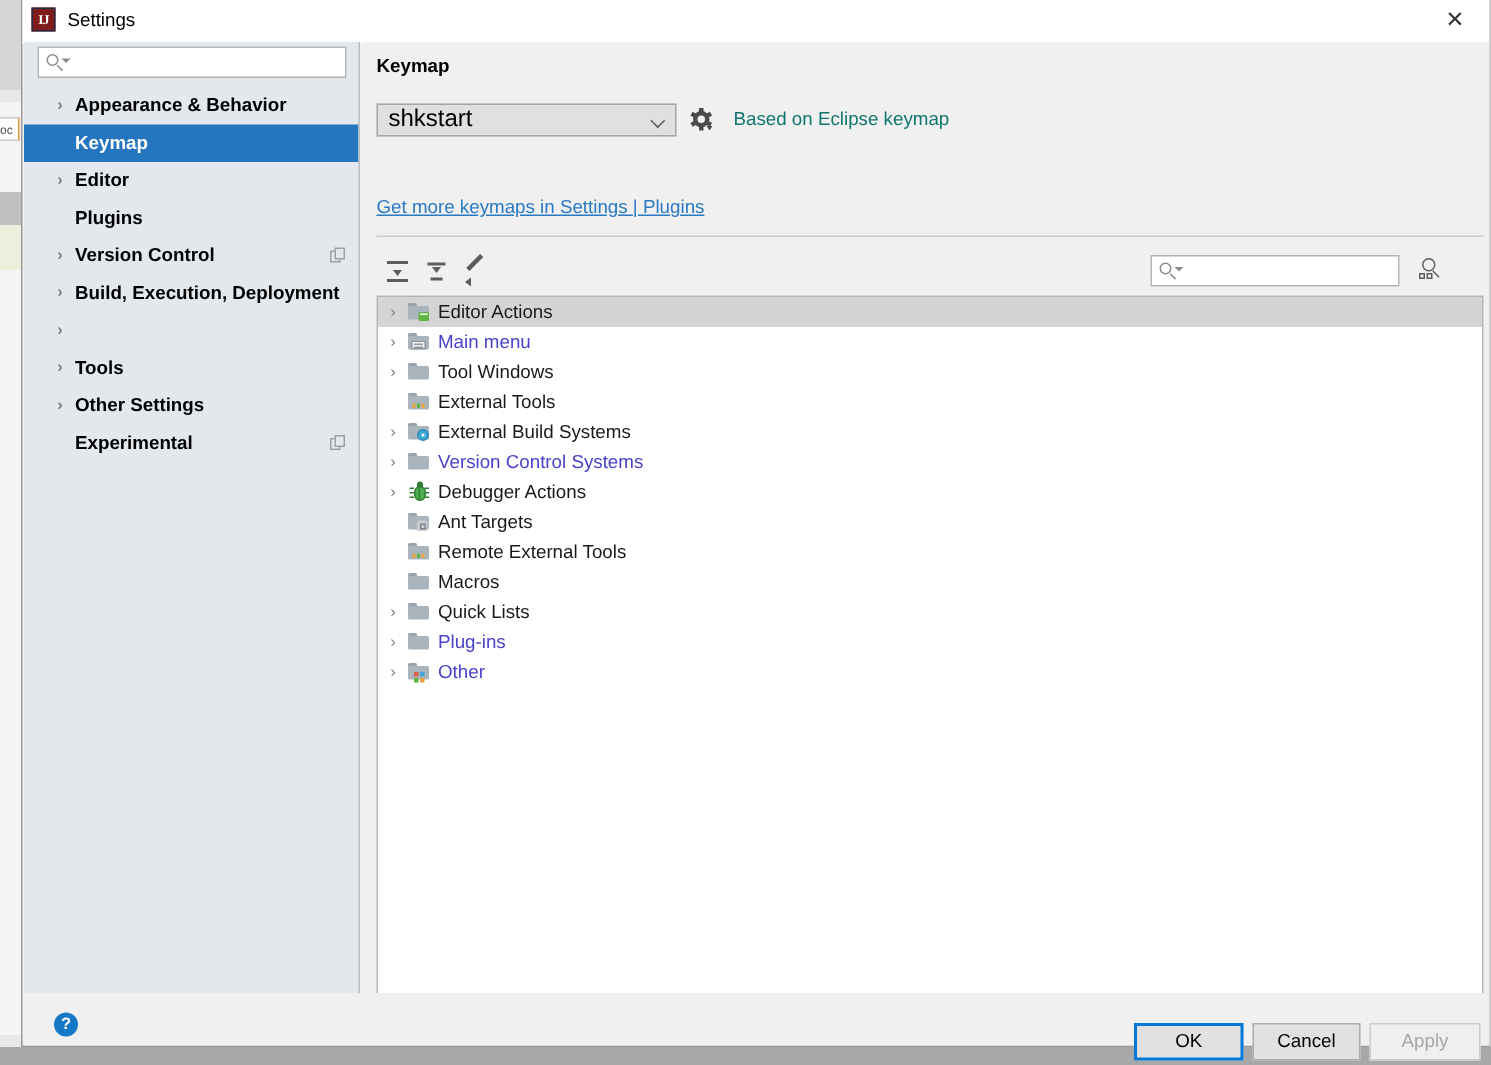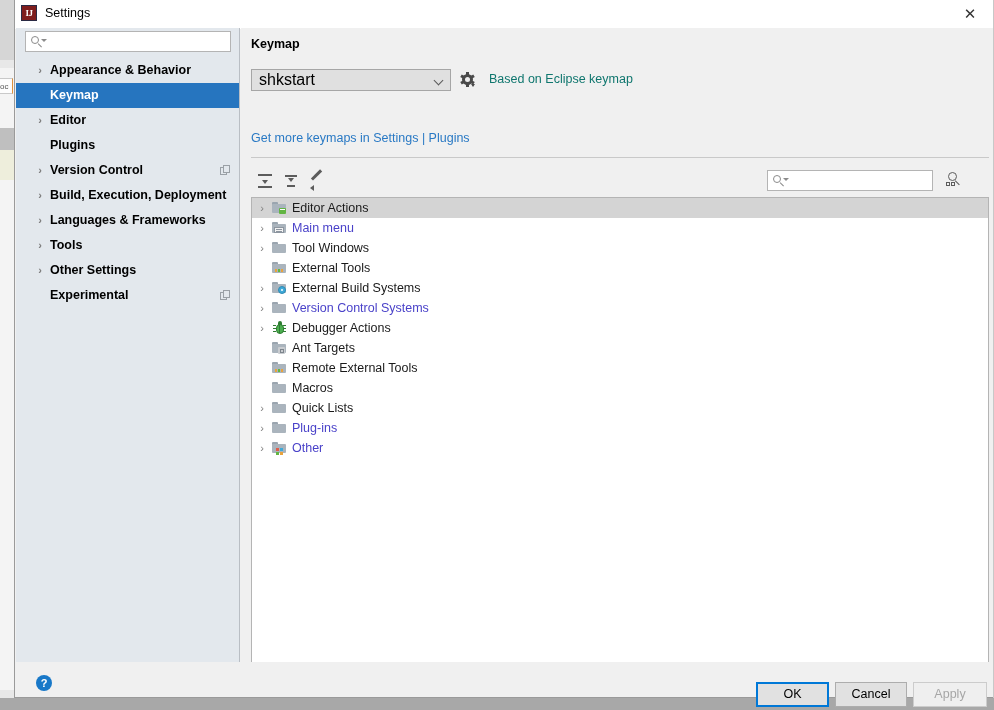--- a/index.html
+++ b/index.html
@@ -313,20 +313,21 @@
     left: 248px; top: 44px;
     font-size: 12.5px;
     color: #0f766e;
   }
   #get-more-link {
     position: absolute;
     left: 10px; top: 103px;
     font-size: 12.5px;
     color: #2979c4;
     cursor: pointer;
+    text-decoration: underline;
   }
 
   #main-separator {
     position: absolute;
     left: 10px; top: 129px;
     width: 738px; height: 1px;
     background: #c9c9c9;
   }
 
   
@@ -728,21 +729,20 @@
             <span class="sq-a"></span>
             <span class="sq-b"></span>
           </span>
         </div>
         <div class="side-row">
           <span class="side-arrow">›</span>
           <span class="side-label">Build, Execution, Deployment</span>
         </div>
         <div class="side-row">
           <span class="side-arrow">›</span>
-          <span class="side-label">Languages &amp; Frameworks</span>
         </div>
         <div class="side-row">
           <span class="side-arrow">›</span>
           <span class="side-label">Tools</span>
         </div>
         <div class="side-row">
           <span class="side-arrow">›</span>
           <span class="side-label">Other Settings</span>
         </div>
         <div class="side-row">

